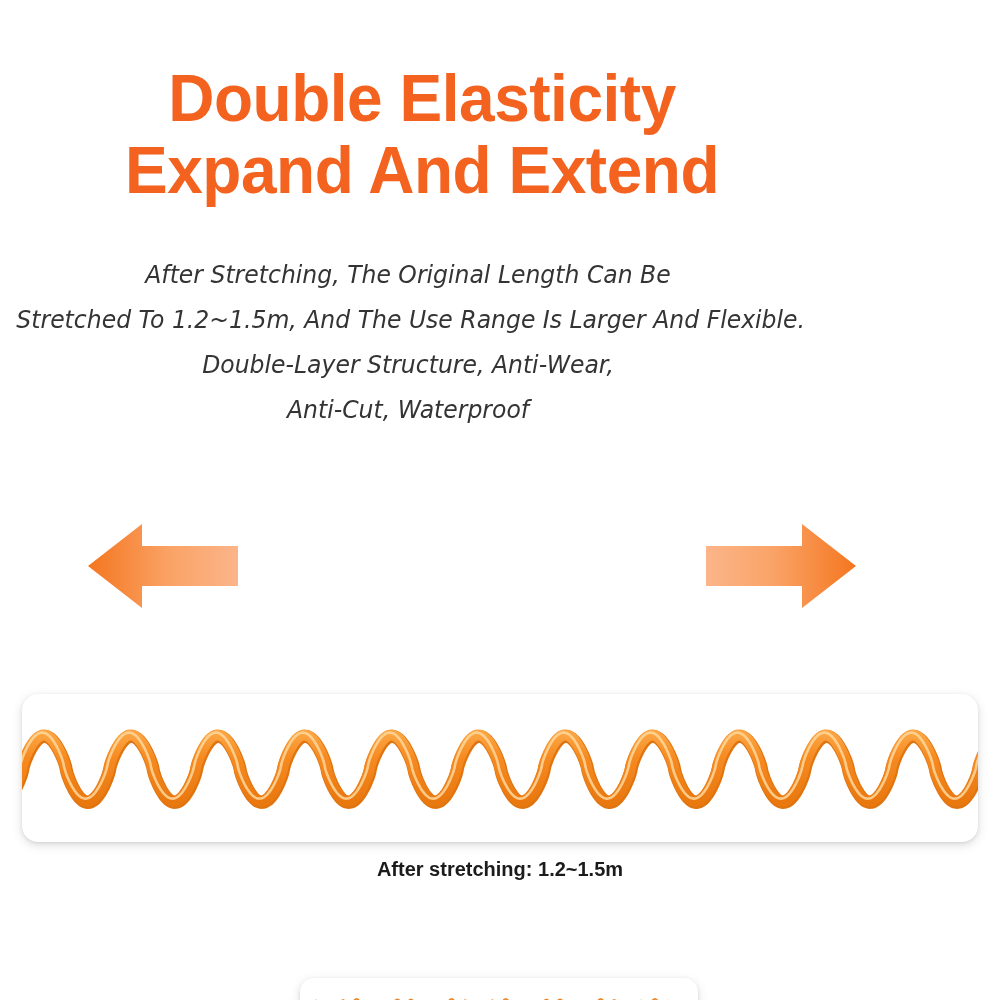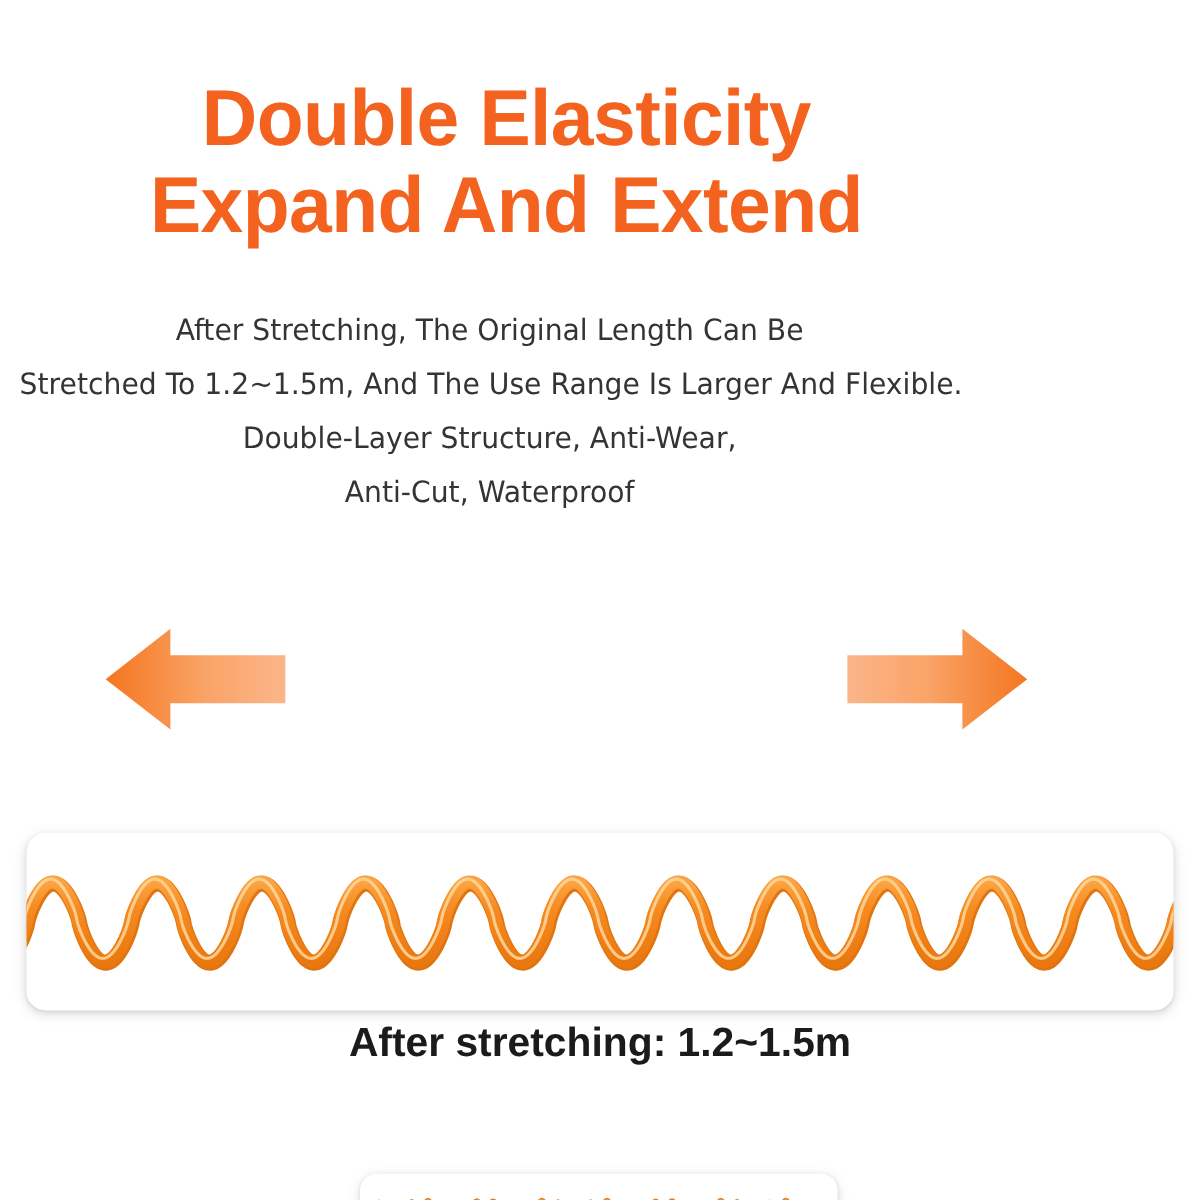--- a/index.html
+++ b/index.html
@@ -36,20 +36,21 @@
     white-space: nowrap;
   }
 
   
   #subcopy {
     position: absolute;
     top: 252px;
     left: 0;
     width: 816px;
     text-align: center;
+    font-style: italic;
   }
   .subcopy-line {
     display: block;
     color: #343434;
     font-family: "DejaVu Sans", "Liberation Sans", sans-serif;
     font-size: 24.5px;
     line-height: 45px;
     white-space: nowrap;
     transform: scaleX(0.96);
   }
@@ -102,21 +103,21 @@
   
   #caption {
     position: absolute;
     top: 851px;
     left: 0;
     width: 1000px;
     text-align: center;
     color: #1b1b1b;
     font-family: "Liberation Sans", "DejaVu Sans", sans-serif;
     font-weight: bold;
-    font-size: 34px;
+    font-size: 20px;
     line-height: 36px;
     white-space: nowrap;
   }
 </style>
 </head>
 <body>
 
 <div id="headline">
   <span class="headline-line">Double Elasticity</span>
   <span class="headline-line">Expand And Extend</span>

